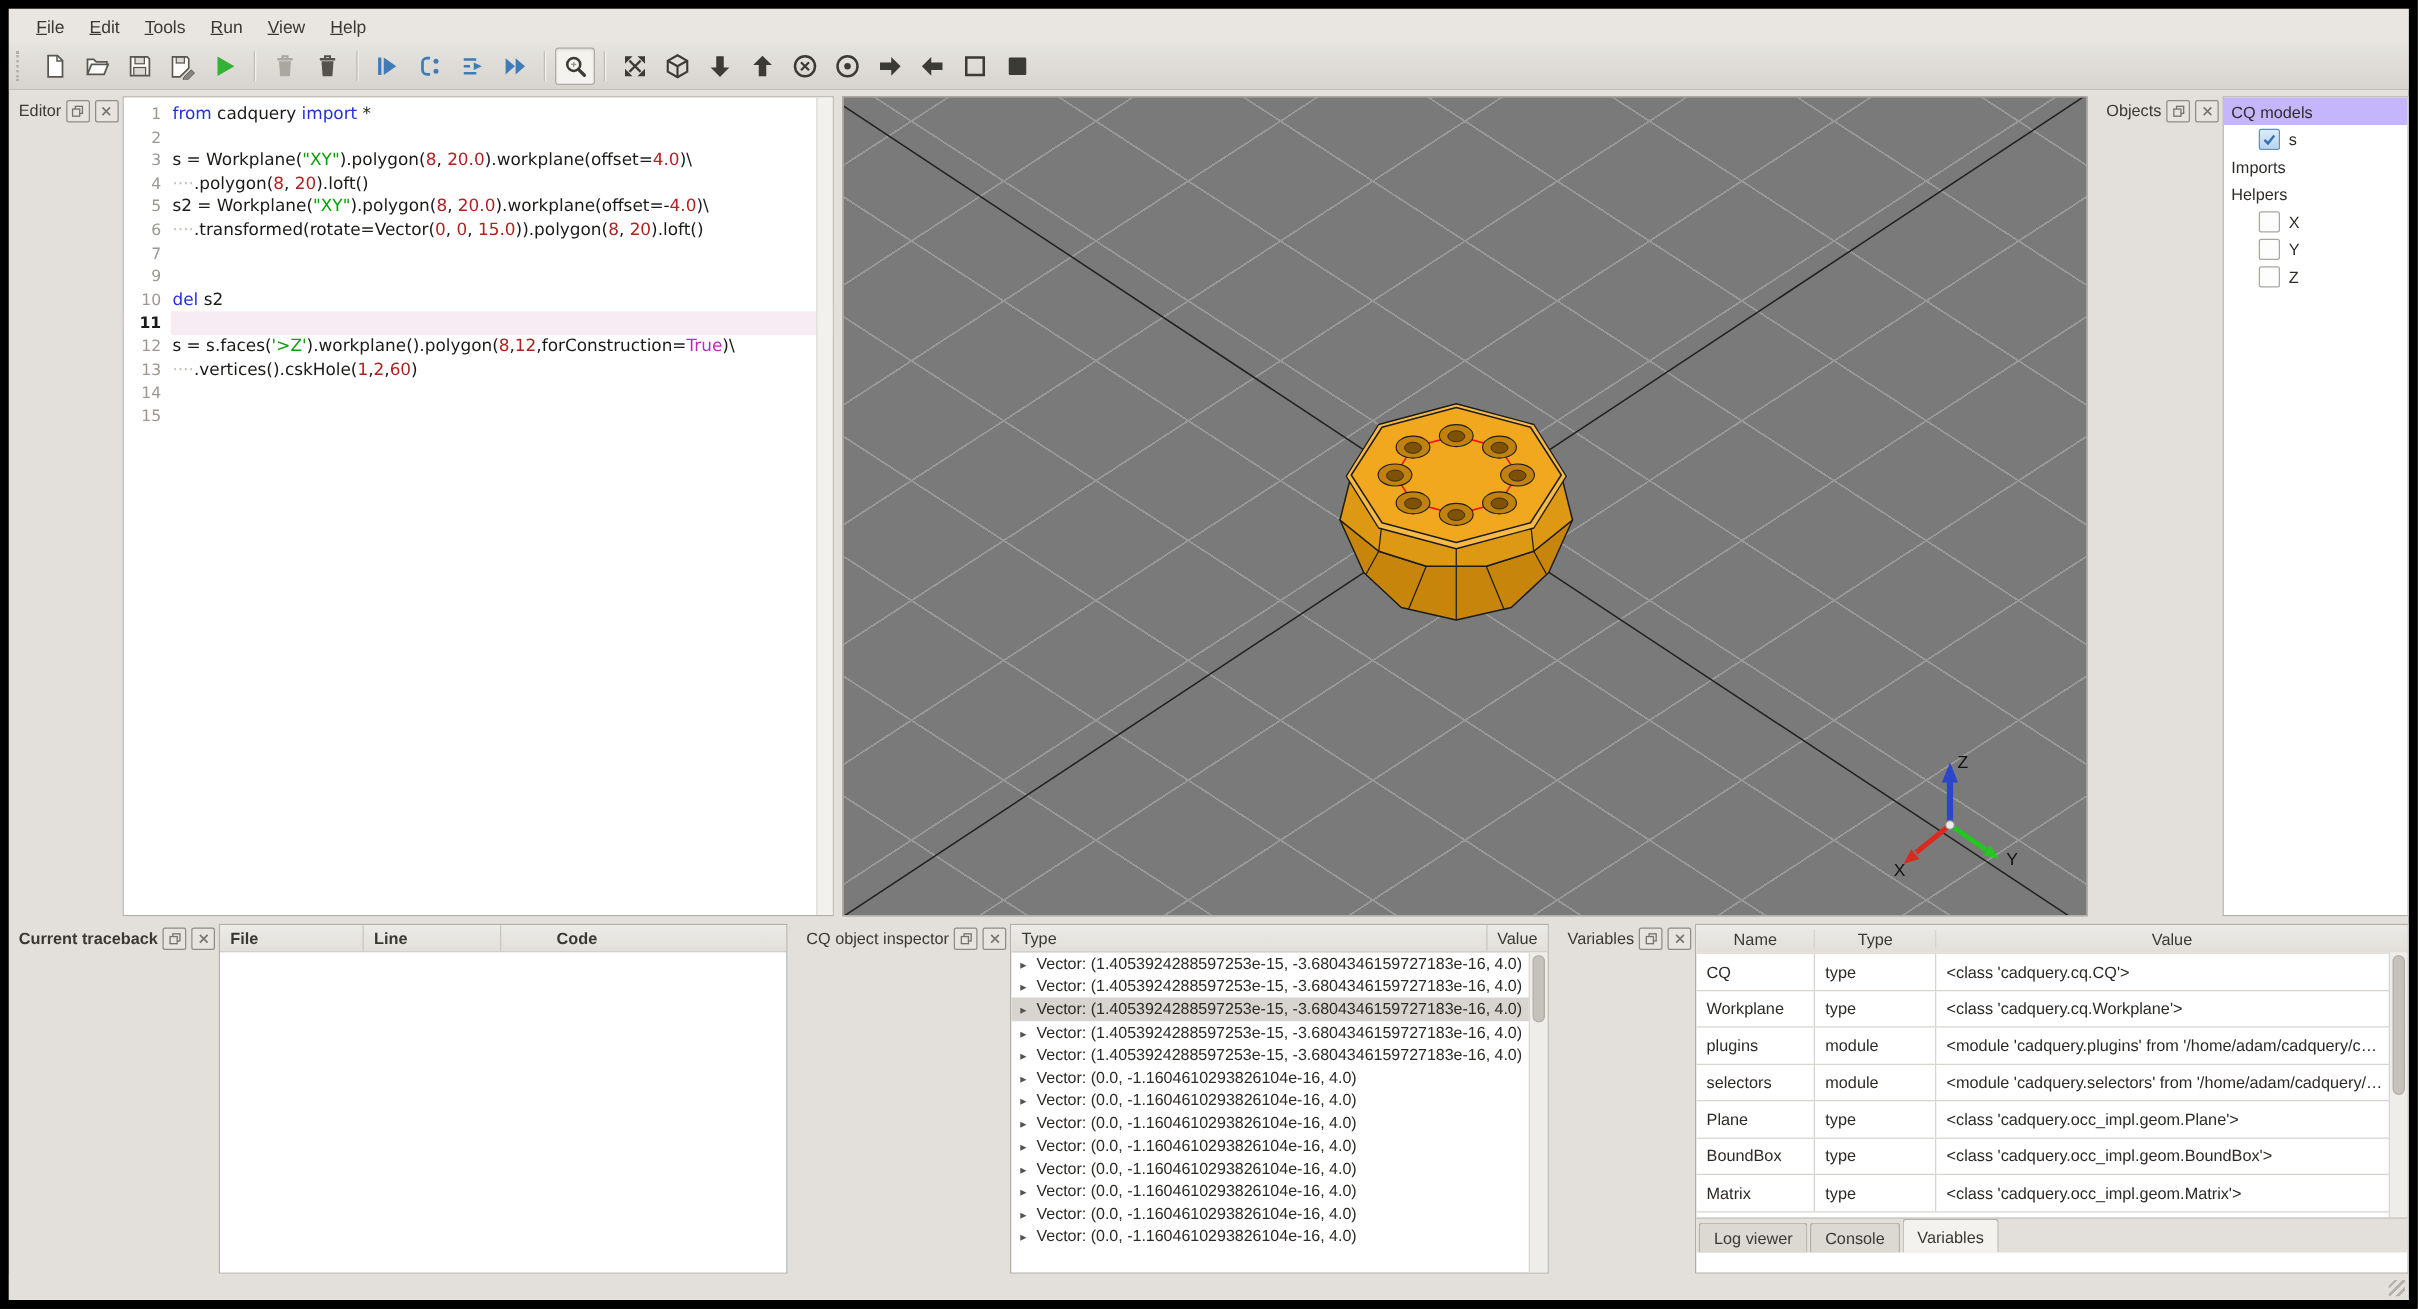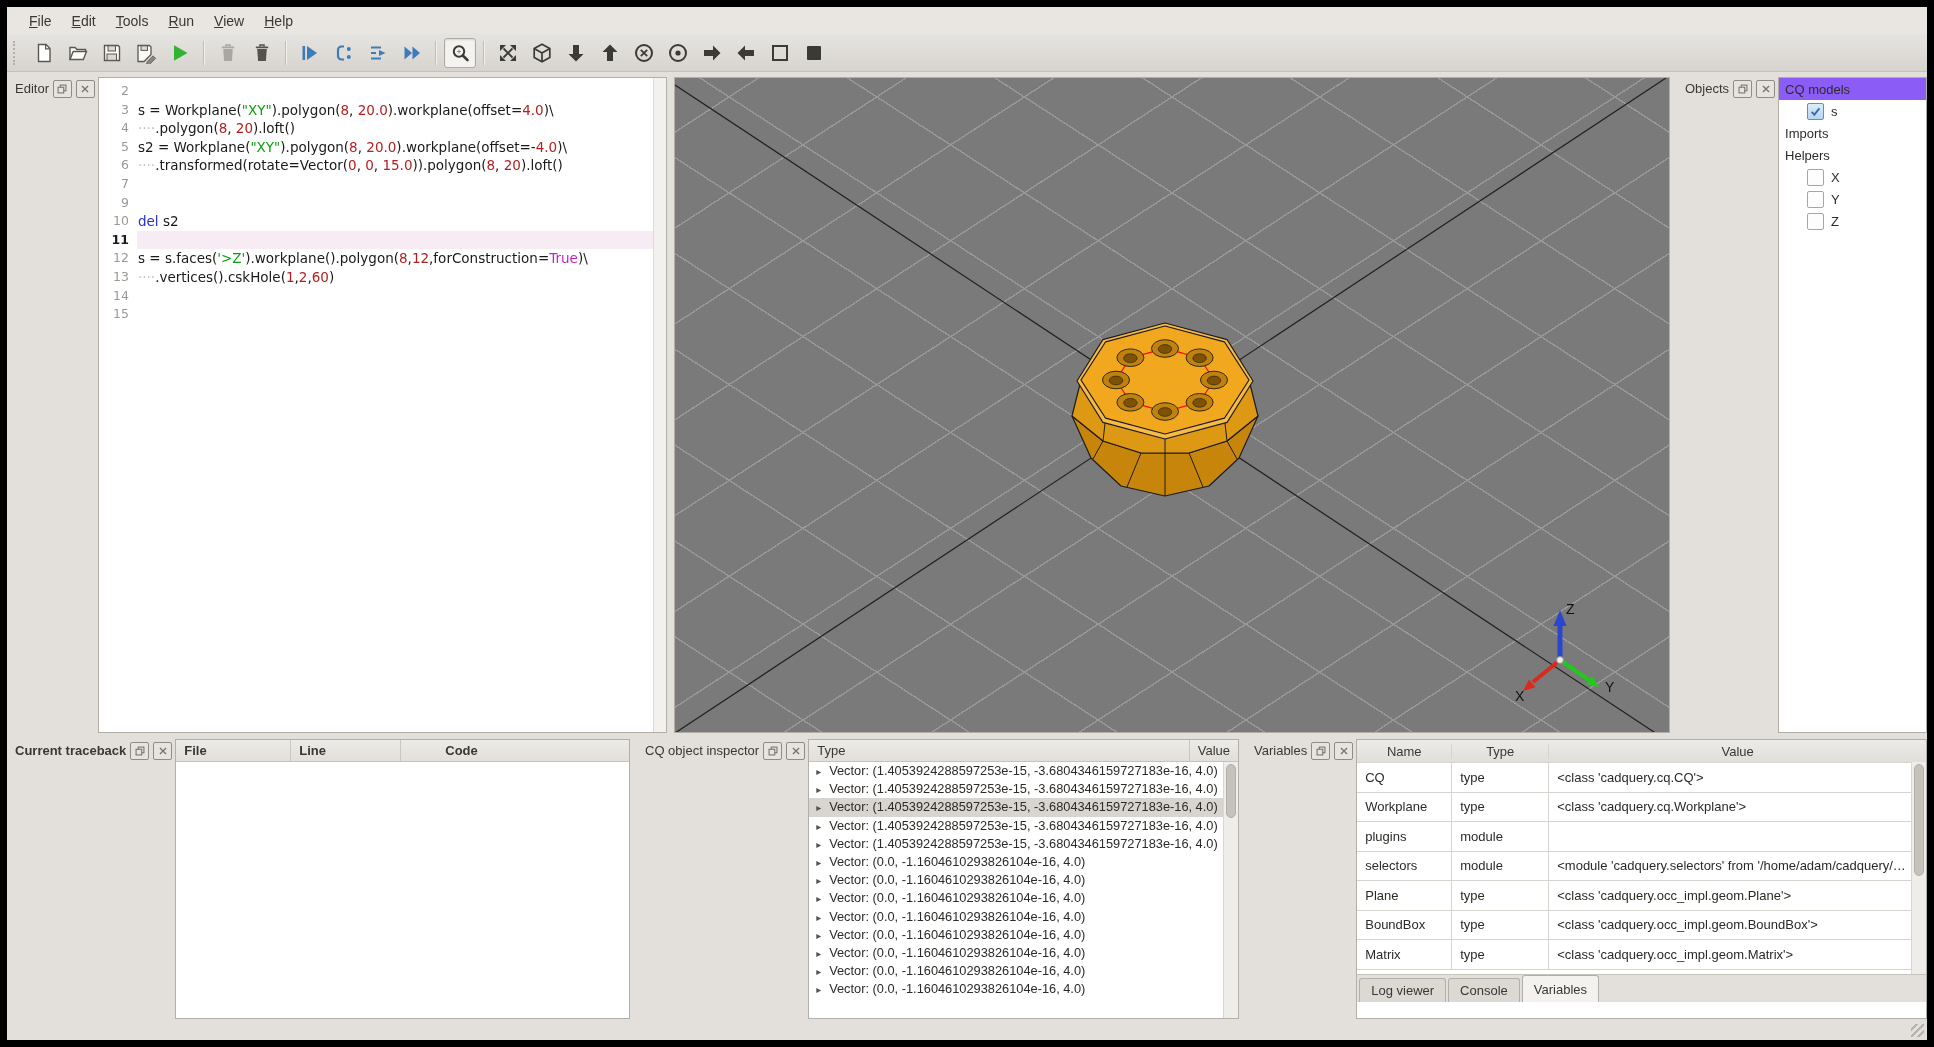--- a/index.html
+++ b/index.html
@@ -50,21 +50,21 @@
       repeating-linear-gradient(-33deg,transparent 0 79px,#989898 79px 80.4px);
     overflow:hidden;}
   .vp-axes,.vp-model,.vp-triad{position:absolute;}
   .vp-axes{inset:0;width:100%;height:100%;}
   .vp-model{left:390px;top:232px;width:206px;height:200px;}
   .vp-triad{right:50px;bottom:20px;width:110px;height:110px;}
 
   
   .objects-dock{width:250px;flex:none;}
   .tree-row{height:22px;display:flex;align-items:center;font-size:13px;color:#2e2c29;padding-left:6px;}
-  .tree-row.selected{background:#8b5cf6;}
+  .tree-row.selected{background:#c4b5fd;}
   .tree-row .cb{width:15px;height:15px;border:1px solid #a9a6a0;border-radius:2px;background:#fdfdfd;margin:0 7px 0 22px;flex:none;display:flex;align-items:center;justify-content:center;}
   .tree-row .cb.checked{border-color:#5a8fc8;background:linear-gradient(#dcebf9,#b8d4ef);}
 
   
   .tbl-header{height:21px;background:linear-gradient(#ecebe7,#e2dfda);border-bottom:1px solid #c6c3bd;display:flex;font-size:13px;color:#3a3833;align-items:center;flex:none;}
   .tbl-header .col{padding:0 8px;border-right:1px solid #c9c6c0;height:100%;display:flex;align-items:center;box-sizing:border-box;}
 
   
   .insp-row{height:18.2px;line-height:18.2px;font-size:12.8px;color:#2c2a27;white-space:nowrap;padding-left:7px;}
   .insp-row .arr{color:#55524c;font-size:10px;display:inline-block;width:13px;}
@@ -252,20 +252,21 @@
               </svg>
             </span>
         <span class="dock-btn">
               <svg viewBox="0 0 16 16">
                 <path d="M4.5 4.5l7 7M11.5 4.5l-7 7" stroke="#76736c" stroke-width="1.5"></path>
               </svg>
             </span>
       </div>
       <div class="dock-body">
         <div class="code-area">
+              <div class="code-line"><span class="line-num">1</span><span><span class="tok-k">from</span><span class="tok-p"> cadquery </span><span class="tok-k">import</span><span class="tok-p"> *</span></span></div>
               <div class="code-line"><span class="line-num">2</span><span></span></div>
               <div class="code-line"><span class="line-num">3</span><span><span class="tok-p">s = Workplane(</span><span class="tok-s">"XY"</span><span class="tok-p">).polygon(</span><span class="tok-n">8</span><span class="tok-p">, </span><span class="tok-n">20.0</span><span class="tok-p">).workplane(offset=</span><span class="tok-n">4.0</span><span class="tok-p">)\</span></span></div>
               <div class="code-line"><span class="line-num">4</span><span><span class="tok-w">····</span><span class="tok-p">.polygon(</span><span class="tok-n">8</span><span class="tok-p">, </span><span class="tok-n">20</span><span class="tok-p">).loft()</span></span></div>
               <div class="code-line"><span class="line-num">5</span><span><span class="tok-p">s2 = Workplane(</span><span class="tok-s">"XY"</span><span class="tok-p">).polygon(</span><span class="tok-n">8</span><span class="tok-p">, </span><span class="tok-n">20.0</span><span class="tok-p">).workplane(offset=-</span><span class="tok-n">4.0</span><span class="tok-p">)\</span></span></div>
               <div class="code-line"><span class="line-num">6</span><span><span class="tok-w">····</span><span class="tok-p">.transformed(rotate=Vector(</span><span class="tok-n">0</span><span class="tok-p">, </span><span class="tok-n">0</span><span class="tok-p">, </span><span class="tok-n">15.0</span><span class="tok-p">)).polygon(</span><span class="tok-n">8</span><span class="tok-p">, </span><span class="tok-n">20</span><span class="tok-p">).loft()</span></span></div>
               <div class="code-line"><span class="line-num">7</span><span></span></div>
               <div class="code-line"><span class="line-num">9</span><span></span></div>
               <div class="code-line"><span class="line-num">10</span><span><span class="tok-k">del</span><span class="tok-p"> s2</span></span></div>
               <div class="code-line current"><span class="line-num">11</span><span></span></div>
               <div class="code-line"><span class="line-num">12</span><span><span class="tok-p">s = s.faces(</span><span class="tok-s">'&gt;Z'</span><span class="tok-p">).workplane().polygon(</span><span class="tok-n">8</span><span class="tok-p">,</span><span class="tok-n">12</span><span class="tok-p">,forConstruction=</span><span class="tok-b">True</span><span class="tok-p">)\</span></span></div>
@@ -478,20 +479,21 @@
                 <span class="cell c-value" style="border-right: none;">&lt;class 'cadquery.cq.CQ'&gt;</span>
               </div>
               <div class="vars-row">
                 <span class="cell c-name">Workplane</span>
                 <span class="cell c-type">type</span>
                 <span class="cell c-value" style="border-right: none;">&lt;class 'cadquery.cq.Workplane'&gt;</span>
               </div>
               <div class="vars-row">
                 <span class="cell c-name">plugins</span>
                 <span class="cell c-type">module</span>
+                <span class="cell c-value" style="border-right: none;">&lt;module 'cadquery.plugins' from '/home/adam/cadquery/c…</span>
               </div>
               <div class="vars-row">
                 <span class="cell c-name">selectors</span>
                 <span class="cell c-type">module</span>
                 <span class="cell c-value" style="border-right: none;">&lt;module 'cadquery.selectors' from '/home/adam/cadquery/…</span>
               </div>
               <div class="vars-row">
                 <span class="cell c-name">Plane</span>
                 <span class="cell c-type">type</span>
                 <span class="cell c-value" style="border-right: none;">&lt;class 'cadquery.occ_impl.geom.Plane'&gt;</span>

